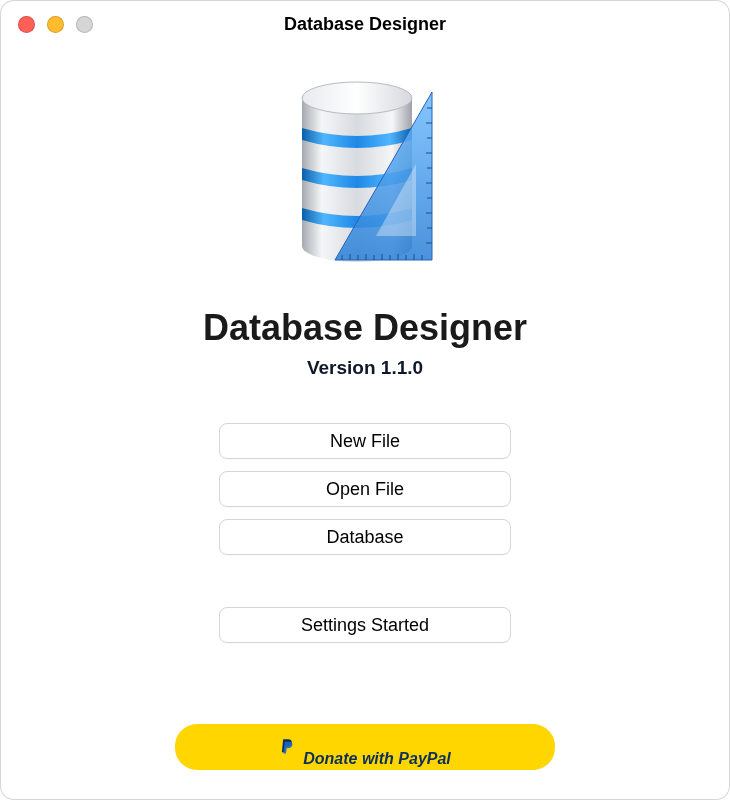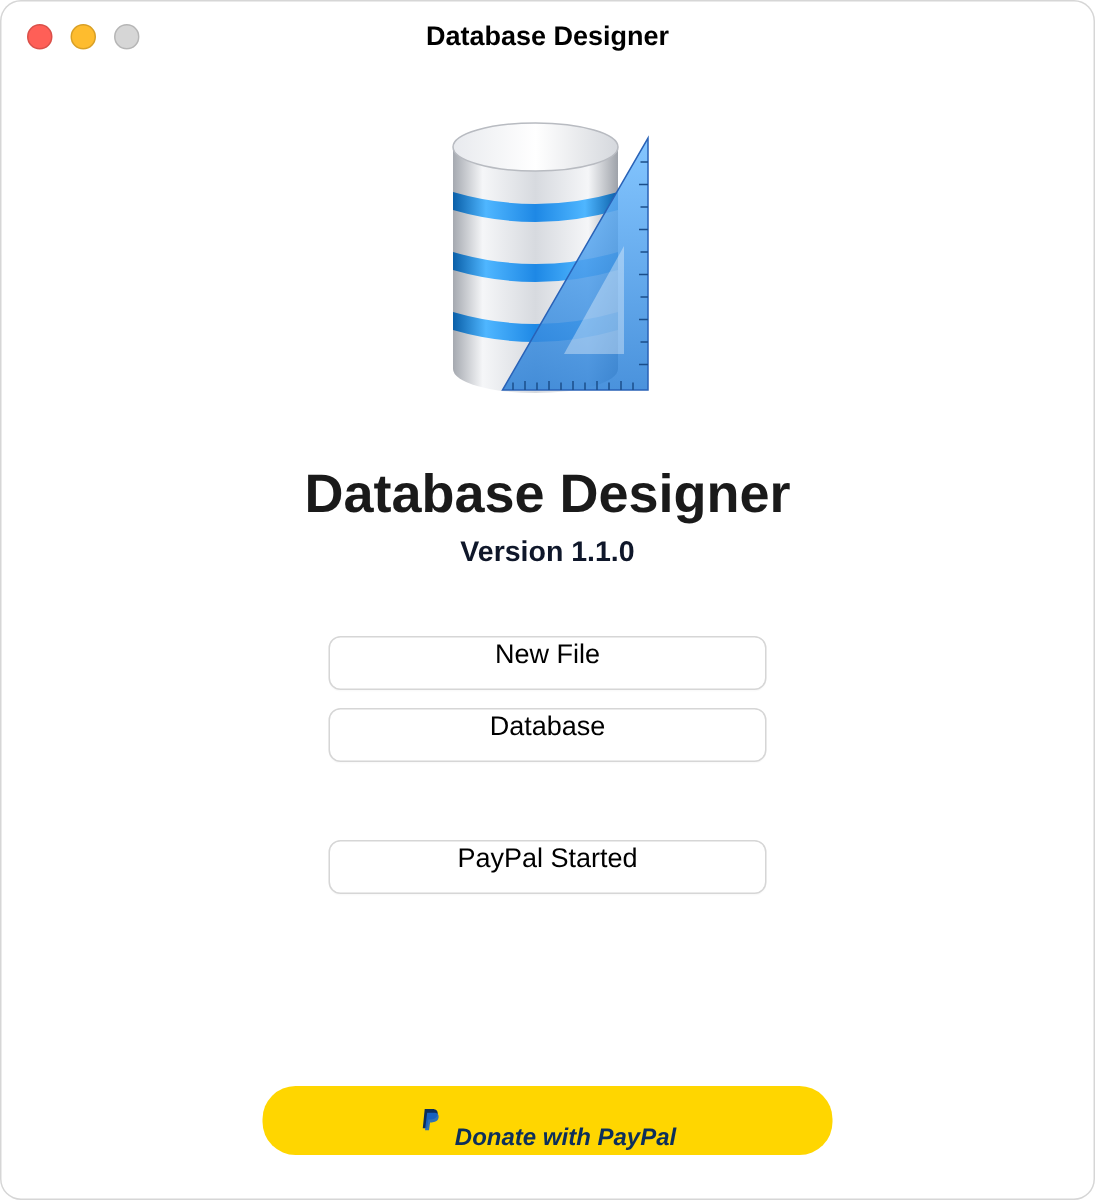--- a/index.html
+++ b/index.html
@@ -82,21 +82,21 @@
     width: 292px;
     height: 36px;
     background: #ffffff;
     border: 1px solid #d6d6d6;
     border-radius: 8px;
     font-size: 18px;
     font-weight: 400;
     color: #000;
     cursor: pointer;
     display: flex;
-    align-items: flex-start;
+    align-items: center;
     justify-content: center;
     box-shadow: 0 1px 0 rgba(0,0,0,0.02);
   }
   .button-gap {
     height: 28px;
   }
   .donate-wrap {
     position: absolute;
     bottom: 30px;
     left: 50%;
@@ -218,25 +218,28 @@
     </div>
 
     <div class="app-title">Database Designer</div>
     <div class="version">Version 1.1.0</div>
 
     <div class="button-stack">
       <button class="action-btn">
         <span>New File</span>
       </button>
       <button class="action-btn">
+        <span>Open File</span>
+      </button>
+      <button class="action-btn">
         <span>Database</span>
       </button>
       <div class="button-gap"></div>
       <button class="action-btn">
-        <span>PayPal Started</span>
+        <span>Settings Started</span>
       </button>
     </div>
 
     <div class="donate-wrap">
       <button class="donate-btn">
         <span class="paypal-icon">
           <svg viewBox="0 0 24 28">
             <path d="M6 2 h8 c4 0 6 2.2 5.4 5.6 C18.6 12 15 13 11.5 13 H9.8 l-1.4 9 H4 Z" fill="#0d2f5a"></path>
             <path d="M8.5 6 h7 c3.6 0 5.4 2 4.9 5 C19.7 15 16.3 16 13.2 16 H11.6 l-1.2 8 H6.3 Z" fill="#1a67c9" opacity="0.9"></path>
           </svg>

